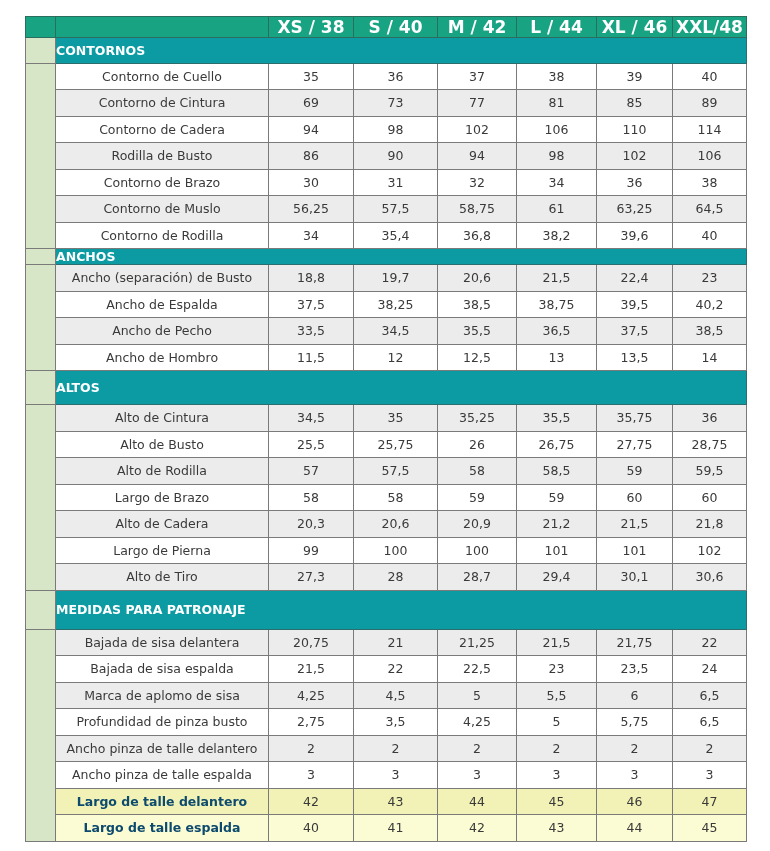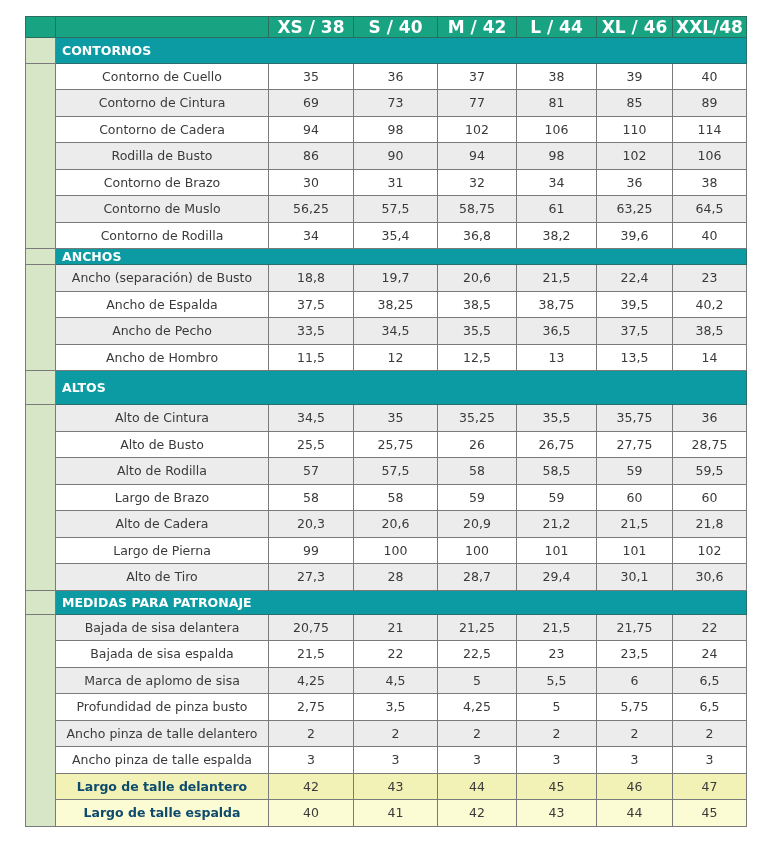--- a/index.html
+++ b/index.html
@@ -10,21 +10,21 @@
     width:721px;
   }
   table.sizes td, table.sizes th {
     border:1px solid #7a7a7a;
     padding:0; text-align:center; vertical-align:middle;
     font-size:12.5px; color:#3a3a3a; font-weight:normal;
     white-space:nowrap; overflow:hidden;
   }
   tr.head th { height:20px; background:#18a383; color:#ffffff; font-weight:bold; font-size:17px; border-color:#2c6e5e; }
   tr.head th.side { background:#18a383; }
-  tr.section td.title { background:#0c9ba3; color:#ffffff; font-weight:bold; text-align:left; padding-left:6px; font-size:12.5px; border-color:#2c6e6e; }
+  tr.section td.title { background:#0c9ba3; color:#ffffff; font-weight:bold; text-align:left; font-size:12.5px; border-color:#2c6e6e; }
   tr.section td.side, td.side { background:#d6e6c6; border-color:#7a7a7a; }
   tr.data td { height:25.5px; }
   tr.data.odd td.cell { background:#ffffff; }
   tr.data.even td.cell { background:#ececec; }
   tr.data.hl1 td.cell { background:#f2f2b6; }
   tr.data.hl2 td.cell { background:#fbfbd4; }
   tr.data.hl1 td.label, tr.data.hl2 td.label { font-weight:bold; color:#0c4a6e; }
   td.side.span { border-top-color:#7a7a7a; }
 </style>
 </head>
@@ -224,21 +224,21 @@
       </tr>
       <tr class="data even">
         <td class="cell label">Alto de Tiro</td>
         <td class="cell">27,3</td>
         <td class="cell">28</td>
         <td class="cell">28,7</td>
         <td class="cell">29,4</td>
         <td class="cell">30,1</td>
         <td class="cell">30,6</td>
       </tr>
-      <tr class="section" style="height: 24px;">
+      <tr class="section" style="height: 39px;">
         <td class="side"></td>
         <td class="title" colspan="7">MEDIDAS PARA PATRONAJE</td>
       </tr>
       <tr class="data even">
         <td class="side span" rowspan="8"></td>
         <td class="cell label">Bajada de sisa delantera</td>
         <td class="cell">20,75</td>
         <td class="cell">21</td>
         <td class="cell">21,25</td>
         <td class="cell">21,5</td>

